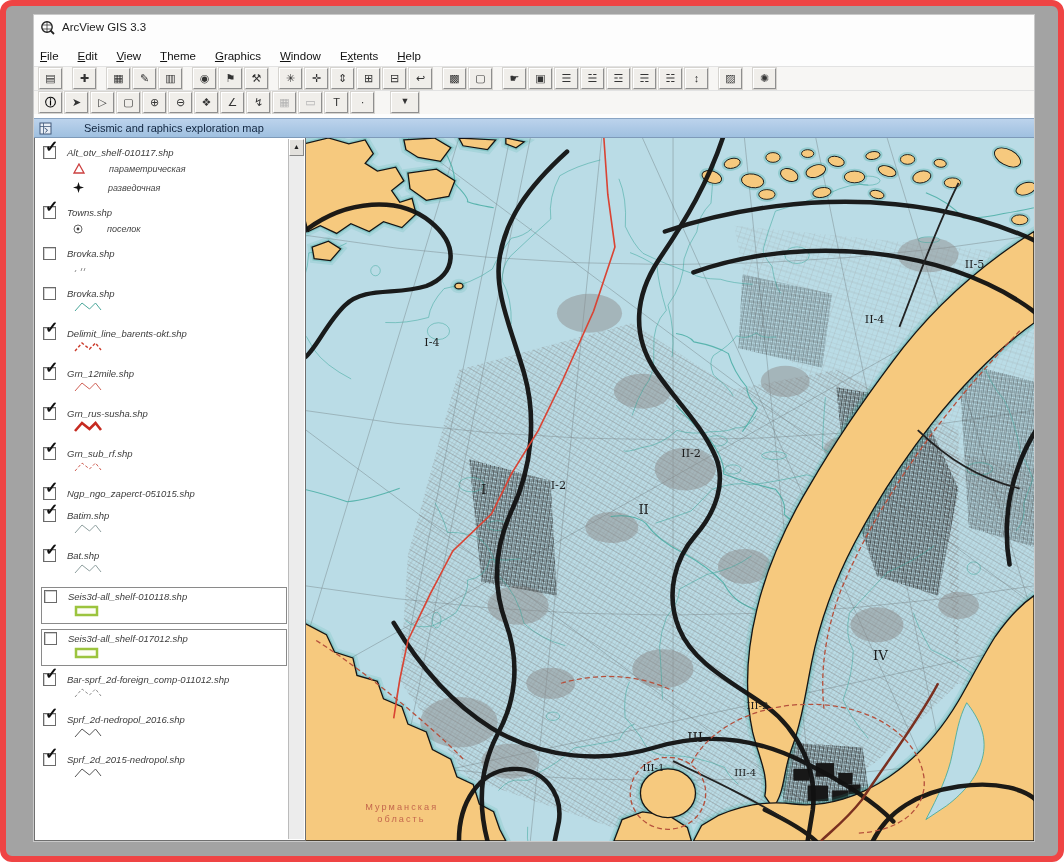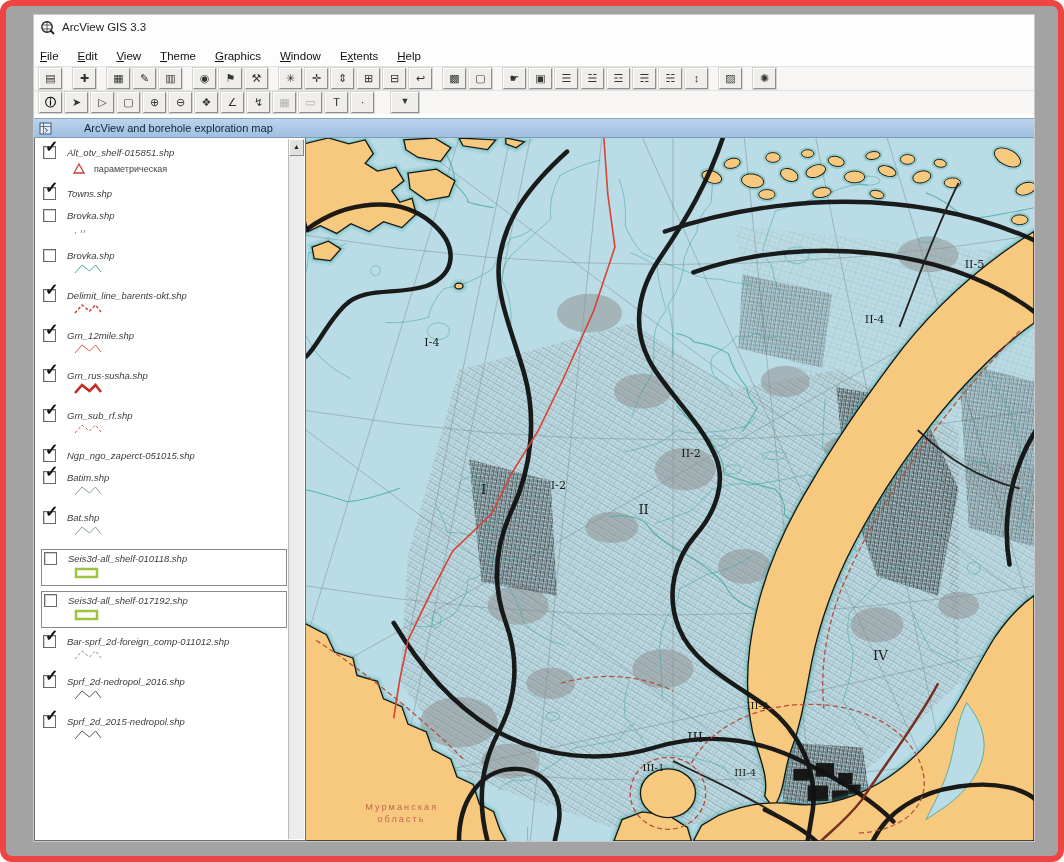--- a/index.html
+++ b/index.html
@@ -34,21 +34,21 @@
   .mapwrap svg{position:absolute;inset:0;width:100%;height:100%;}
   
   .lg-item{margin-bottom:5px;padding:2px 4px 2px 2px;}
   .lg-item.boxed{border:1px solid #8a8a8a;margin-right:18px;}
   .lg-head{display:flex;align-items:center;height:13px;}
   .cb{width:11px;height:11px;border:1px solid #6a6a6a;background:#fff;box-shadow:inset 1px 1px 0 #cfcfcf;position:relative;flex:0 0 auto;}
   .cb .check{position:absolute;left:1px;top:-8px;font-size:16px;color:#111;font-weight:bold;line-height:16px;}
   .lg-label{font-size:9.5px;font-style:italic;color:#3c3c3c;margin-left:11px;white-space:nowrap;}
   .lg-symrow{display:flex;align-items:center;min-height:14px;padding-left:30px;}
   .lg-symrow.labeled{min-height:19px;}
-  .lg-sublabel{font-size:9px;color:#444;margin-left:9px;}
+  .lg-sublabel{font-size:9px;font-style:italic;color:#444;margin-left:24px;}
   .map-label{font-family:"DejaVu Serif",serif;fill:#1d1d1d;}
   .oblast{font-family:"Liberation Sans",sans-serif;fill:#c4674d;letter-spacing:2px;}
 </style>
 </head>
 <body>
 
 <div class="shot">
   <div class="app">
 
     <div class="titlebar">
@@ -129,48 +129,61 @@
       </div>
 
     <div class="viewtitle">
       <span class="appicon">
         <svg width="13" height="13" viewBox="0 0 13 13">
             <rect x="1" y="1" width="11" height="11" fill="#e8eef6" stroke="#41597a"></rect>
             <path d="M1 4.5h11M4.5 1v11" stroke="#41597a" stroke-width="0.8"></path>
             <path d="M5.5 6l3 2-2 2.5" fill="none" stroke="#41597a"></path>
           </svg>
       </span>
-      <span class="vtext">ArcView and borehole exploration map</span>
+      <span class="vtext">Seismic and raphics exploration map</span>
     </div>
 
     <div class="content">
       <div class="legend" id="legend">
         <div class="legend-scroll">
           <div class="lsc-up">▲</div>
         </div>
       <div class="lg-item">
             <div class="lg-head">
               <span class="cb">
                 <span class="check">✓</span>
               </span>
-              <span class="lg-label">Alt_otv_shelf-015851.shp</span>
+              <span class="lg-label">Alt_otv_shelf-010117.shp</span>
             </div>
             <div class="lg-symrow labeled">
               <span><svg width="12" height="11">
                   <path d="M6 1 L11 10 L1 10 Z" fill="none" stroke="#cc4040" stroke-width="1.3"></path>
                 </svg></span>
               <span class="lg-sublabel">параметрическая</span>
             </div>
+            <div class="lg-symrow labeled">
+              <span><svg width="11" height="11">
+                  <path d="M5.5 0 L6.8 4.2 L11 5.5 L6.8 6.8 L5.5 11 L4.2 6.8 L0 5.5 L4.2 4.2 Z" fill="#111111"></path>
+                </svg></span>
+              <span class="lg-sublabel">разведочная</span>
+            </div>
           </div>
           <div class="lg-item">
             <div class="lg-head">
               <span class="cb">
                 <span class="check">✓</span>
               </span>
               <span class="lg-label">Towns.shp</span>
+            </div>
+            <div class="lg-symrow labeled">
+              <span><svg width="10" height="10">
+                  <circle cx="5" cy="5" r="4" fill="none" stroke="#666666"></circle>
+                  <circle cx="5" cy="5" r="1.4" fill="#444"></circle>
+                </svg></span>
+              <span class="lg-sublabel">поселок</span>
             </div>
           </div>
           <div class="lg-item">
             <div class="lg-head">
               <span class="cb"></span>
               <span class="lg-label">Brovka.shp</span>
             </div>
             <div class="lg-symrow">
               <span><svg width="16" height="8">
                   <path d="M2 6 L3 4 M8 5 L9 2 M11 5 L12 2" stroke="#777777" stroke-width="0.8" fill="none"></path>
@@ -281,21 +294,21 @@
             </div>
             <div class="lg-symrow">
               <span><svg width="25" height="12">
                   <rect x="2" y="2" width="21" height="8" fill="#fdfdf6" stroke="#9cc43e" stroke-width="2.5"></rect>
                 </svg></span>
             </div>
           </div>
           <div class="lg-item boxed">
             <div class="lg-head">
               <span class="cb"></span>
-              <span class="lg-label">Seis3d-all_shelf-017192.shp</span>
+              <span class="lg-label">Seis3d-all_shelf-017012.shp</span>
             </div>
             <div class="lg-symrow">
               <span><svg width="25" height="12">
                   <rect x="2" y="2" width="21" height="8" fill="#fdfdf6" stroke="#9cc43e" stroke-width="2.5"></rect>
                 </svg></span>
             </div>
           </div>
           <div class="lg-item">
             <div class="lg-head">
               <span class="cb">

